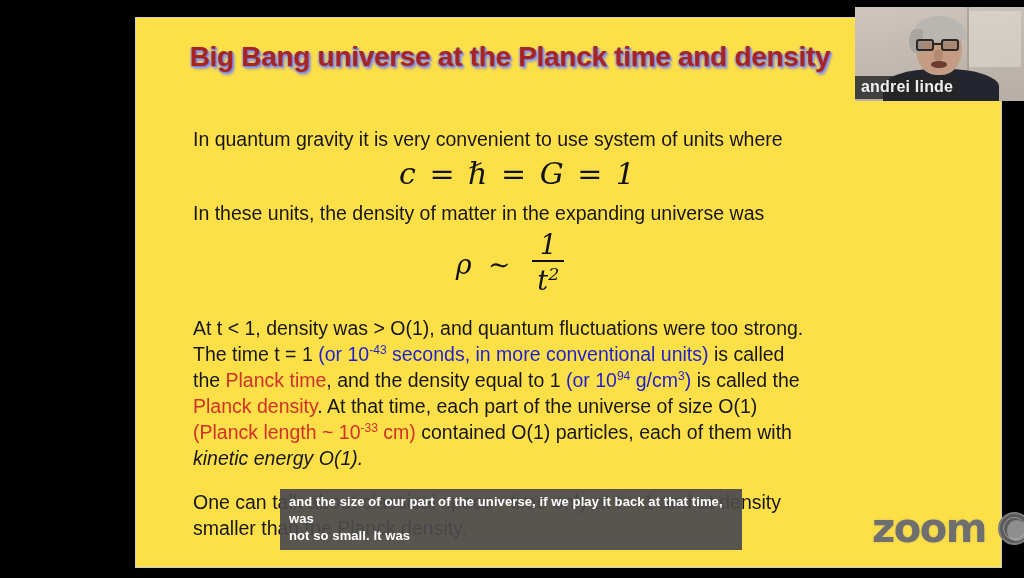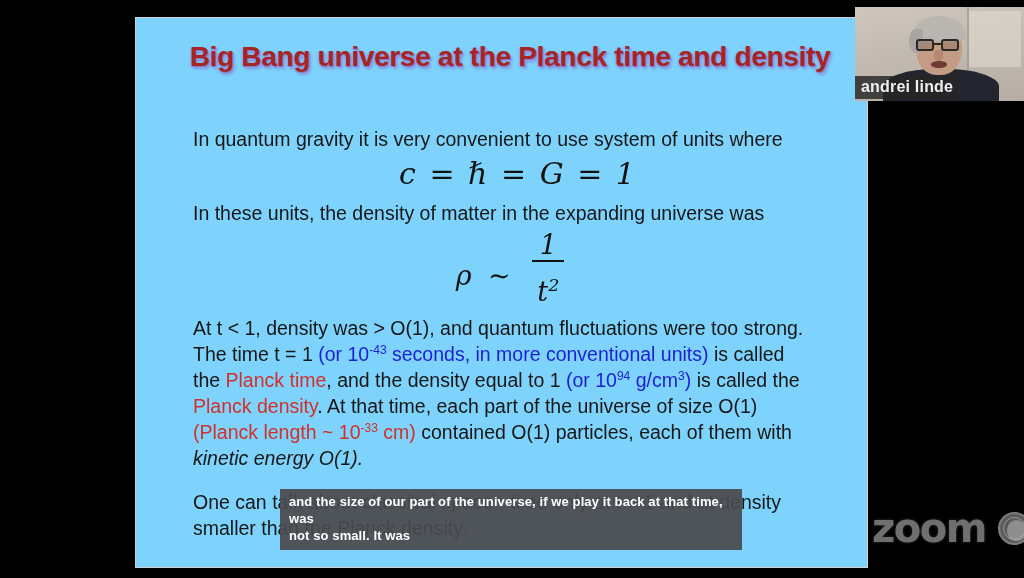--- a/index.html
+++ b/index.html
@@ -17,23 +17,23 @@
     width: 1024px;
     height: 578px;
     background: #000000;
   }
 
   
   #slide {
     position: absolute;
     left: 135px;
     top: 17px;
-    width: 733px;
+    width: 867px;
     height: 551px;
-    background: #7dd3fc;
+    background: #fde047;
     border: 1px solid #cfcfcf;
     overflow: hidden;
   }
 
   
   #slide-title {
     position: absolute;
     left: 0;
     top: 23px;
     width: 748px;
@@ -101,21 +101,21 @@
     position: relative;
     top: -1px;
   }
   .frac .top { display: block; padding: 0 5px; }
   .frac .bar {
     display: block;
     height: 1.6px;
     background: #111;
     margin: 1px 0 1px 0;
   }
-  .frac .bot { display: block; padding: 15px 5px; }
+  .frac .bot { display: block; padding: 4px 5px; }
   .frac sup { font-size: 0.65em; font-style: italic; }
 
   
   #video-tile {
     position: absolute;
     left: 855px;
     top: 7px;
     width: 169px;
     height: 94px;
     overflow: hidden;

